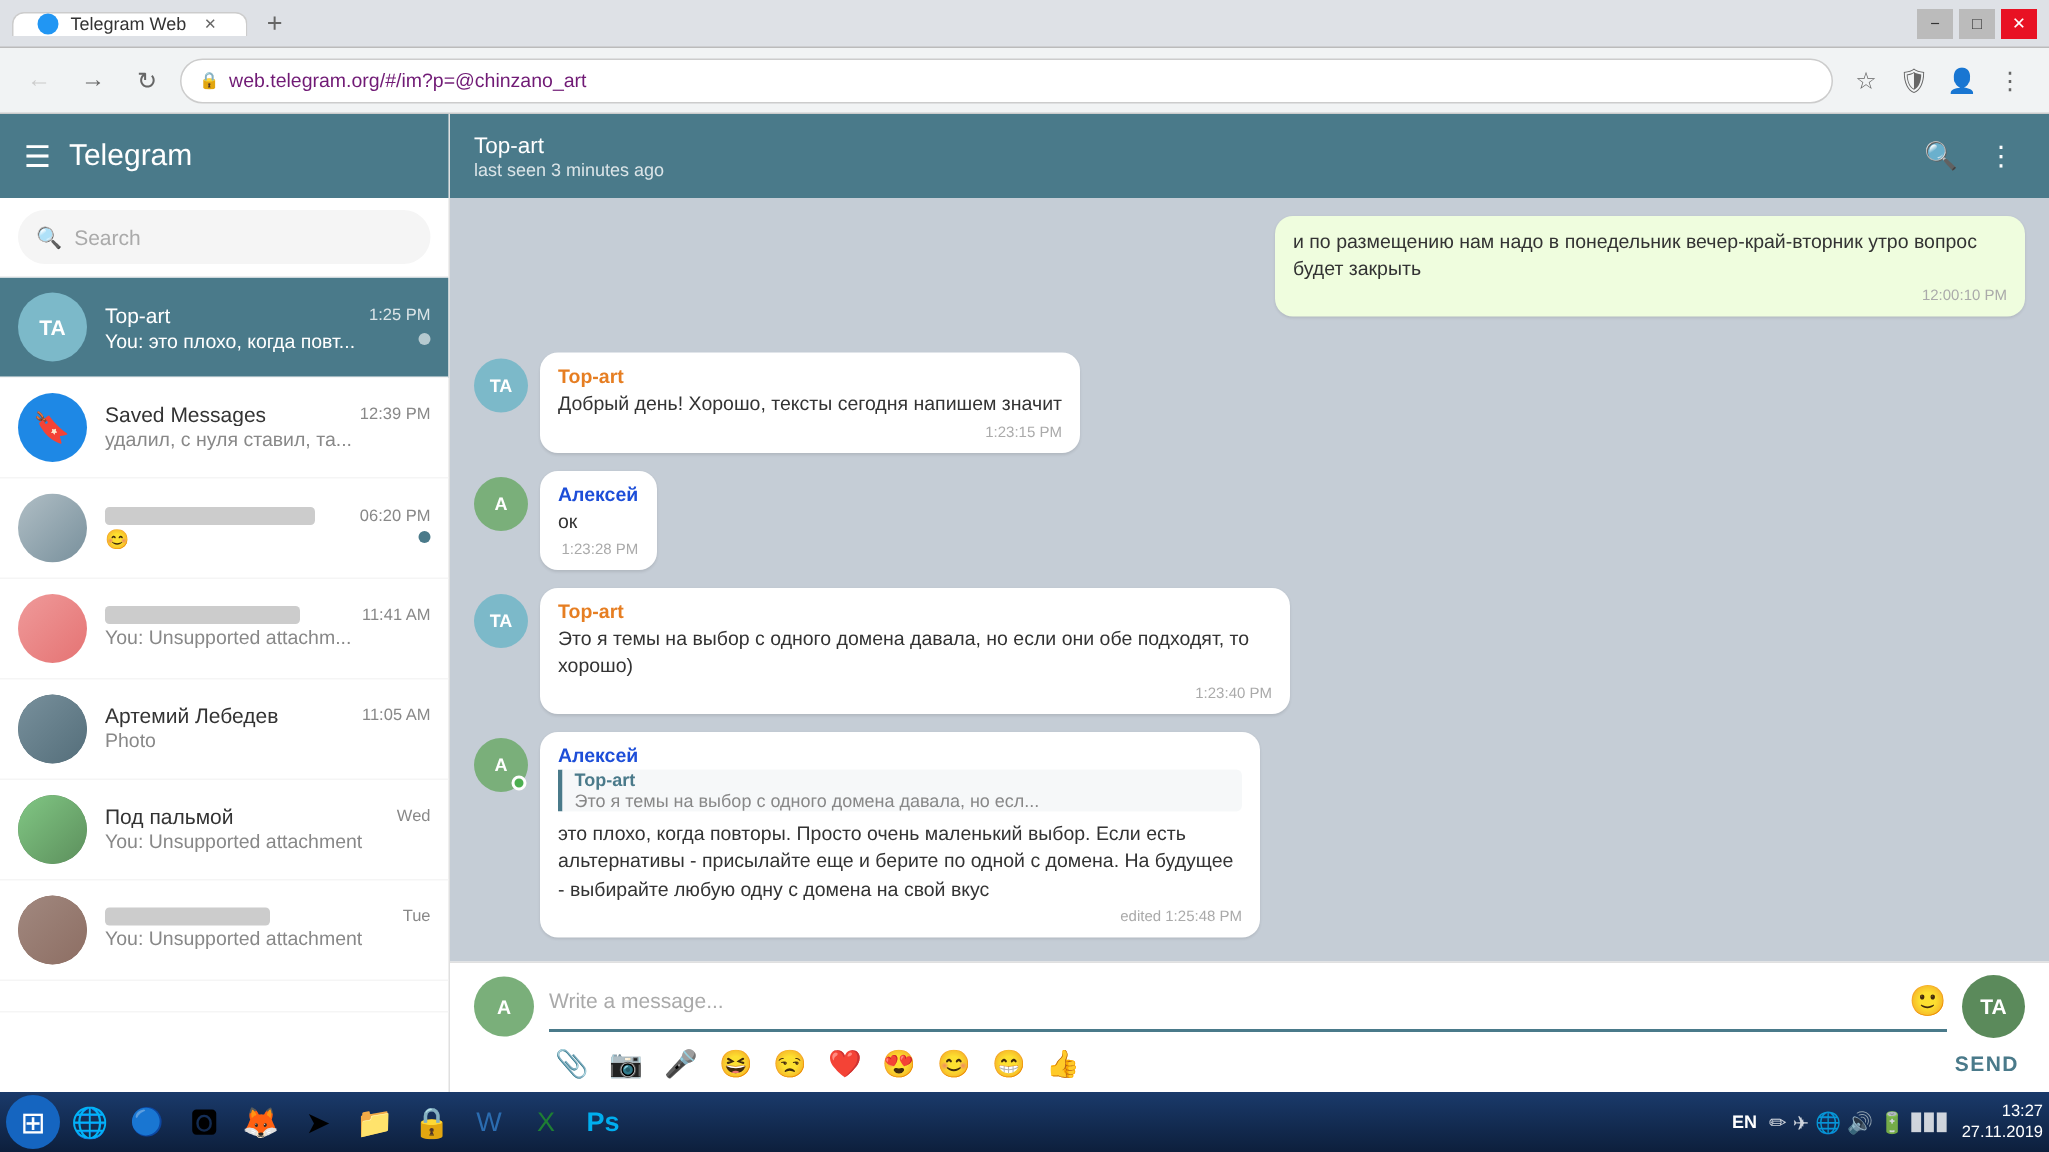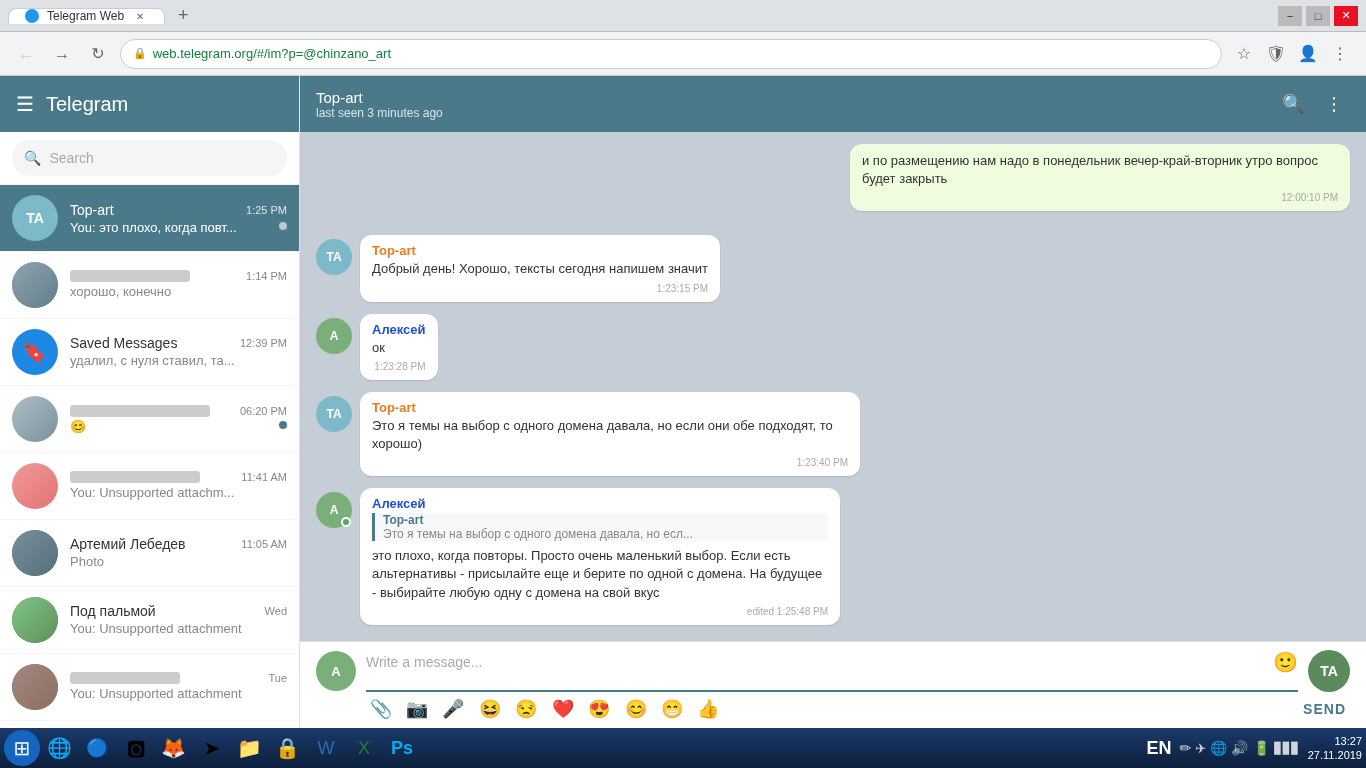--- a/index.html
+++ b/index.html
@@ -18,21 +18,21 @@
     .win-btn { width: 24px; height: 20px; display: flex; align-items: center; justify-content: center; font-size: 11px; cursor: pointer; }
     .win-btn.close { background: #e81123; color: white; }
     .win-btn.minimize, .win-btn.maximize { background: #bbb; color: #333; }
 
     
     .nav-bar { background: #f1f3f4; height: 44px; display: flex; align-items: center; padding: 0 12px; gap: 8px; border-bottom: 1px solid #ccc; }
     .nav-btn { width: 28px; height: 28px; display: flex; align-items: center; justify-content: center; border-radius: 50%; cursor: pointer; color: #666; font-size: 16px; }
     .nav-btn.disabled { color: #ccc; cursor: default; }
     .address-bar { flex: 1; background: white; border: 1px solid #ccc; border-radius: 20px; height: 30px; display: flex; align-items: center; padding: 0 12px; font-size: 13px; color: #333; gap: 6px; }
     .address-lock { font-size: 11px; color: #5f6368; }
-    .address-text { flex: 1; color: #15803d; font-size: 13px; }
+    .address-text { flex: 1; color: #701a75; font-size: 13px; }
     .nav-icons { display: flex; gap: 4px; }
 
     
     .app-container { display: flex; flex: 1; overflow: hidden; height: calc(768px - 76px - 40px); }
 
     
     .sidebar { width: 300px; background: #fff; display: flex; flex-direction: column; border-right: 1px solid #e0e0e0; }
     .sidebar-header { background: #4a7a8a; height: 56px; display: flex; align-items: center; padding: 0 16px; gap: 12px; }
     .hamburger-icon { color: white; font-size: 20px; cursor: pointer; }
     .sidebar-title { color: white; font-size: 20px; font-weight: 500; flex: 1; }
@@ -88,21 +88,21 @@
     .toolbar-icon { font-size: 18px; cursor: pointer; color: #888; }
     .send-btn { margin-left: auto; color: #4a7a8a; font-size: 14px; font-weight: 600; cursor: pointer; letter-spacing: 1px; }
 
     
     .taskbar { background: linear-gradient(to bottom, #1a3a6b, #0d1f3c); height: 40px; display: flex; align-items: center; padding: 0 4px; gap: 2px; }
     .taskbar-start { width: 36px; height: 36px; background: #1565c0; border-radius: 50%; display: flex; align-items: center; justify-content: center; cursor: pointer; }
     .taskbar-app { width: 36px; height: 36px; display: flex; align-items: center; justify-content: center; cursor: pointer; border-radius: 4px; }
     .taskbar-app-icon { font-size: 20px; }
     .taskbar-right { margin-left: auto; display: flex; align-items: center; gap: 8px; color: white; font-size: 11px; }
     .taskbar-time { text-align: right; line-height: 1.3; }
-    .taskbar-lang { font-size: 18px; font-weight: 600; }
+    .taskbar-lang { font-size: 12px; font-weight: 600; }
     .taskbar-sys-icons { display: flex; gap: 4px; align-items: center; }
     .sys-icon { font-size: 14px; color: rgba(255,255,255,0.8); }
 
     
     .blurred-name { color: #ccc; background: #ccc; border-radius: 3px; display: inline-block; height: 12px; }
   </style>
 </head>
 <body>
 
 <div class="browser-frame">
@@ -161,32 +161,20 @@
               <span class="chat-name">Top-art</span>
               <span class="chat-time">1:25 PM</span>
             </div>
             <div style="display:flex; align-items:center; justify-content:space-between;">
               <span class="chat-preview">You: это плохо, когда повт...</span>
               <div class="unread-dot" style="background:rgba(255,255,255,0.6);"></div>
             </div>
           </div>
         </div>
 
-        <div class="chat-item">
-          <div class="avatar" style="background:#6c8ebf; font-size:11px;">
-            <div style="width:46px;height:46px;border-radius:50%;background:linear-gradient(135deg,#90a4ae,#607d8b);"></div>
-          </div>
-          <div class="chat-info">
-            <div class="chat-name-row">
-              <span class="chat-name blurred-name" style="width:120px;">&nbsp;</span>
-              <span class="chat-time">1:14 PM</span>
-            </div>
-            <span class="chat-preview">хорошо, конечно</span>
-          </div>
-        </div>
 
         <div class="chat-item">
           <div class="avatar" style="background:#1e88e5; font-size:20px;">🔖</div>
           <div class="chat-info">
             <div class="chat-name-row">
               <span class="chat-name">Saved Messages</span>
               <span class="chat-time">12:39 PM</span>
             </div>
             <span class="chat-preview">удалил, с нуля ставил, та...</span>
           </div>
@@ -341,21 +329,21 @@
               <div class="message-time">edited 1:25:48 PM</div>
             </div>
           </div>
         </div>
 
       </div>
 
       <div class="input-area">
         <div style="display:flex; align-items:center; gap:10px;">
           <div class="msg-avatar" style="background:#7aaf7a; font-size:13px; width:40px; height:40px; border-radius:50%; display:flex; align-items:center; justify-content:center; color:white; font-weight:600; flex-shrink:0;">А</div>
-          <div style="flex:1; border-bottom:2px solid #4a7a8a; padding-bottom:16px;">
+          <div style="flex:1; border-bottom:2px solid #4a7a8a; padding-bottom:6px;">
             <div style="display:flex; align-items:center; gap:8px;">
               <input type="text" class="message-input" placeholder="Write a message..." style="flex: 1 1 0%; border: none; outline: none; font-size: 14px; color: rgb(51, 51, 51); padding: 4px 0px;">
               <span class="emoji-btn">🙂</span>
             </div>
           </div>
           <div class="input-avatar" style="background:#5b8a5b; width:42px; height:42px; border-radius:50%; display:flex; align-items:center; justify-content:center; color:white; font-size:14px; font-weight:600;">TA</div>
         </div>
         <div class="toolbar-row" style="margin-top:6px; margin-left:50px; display:flex; align-items:center; gap:14px;">
           <span class="toolbar-icon">📎</span>
           <span class="toolbar-icon">📷</span>

